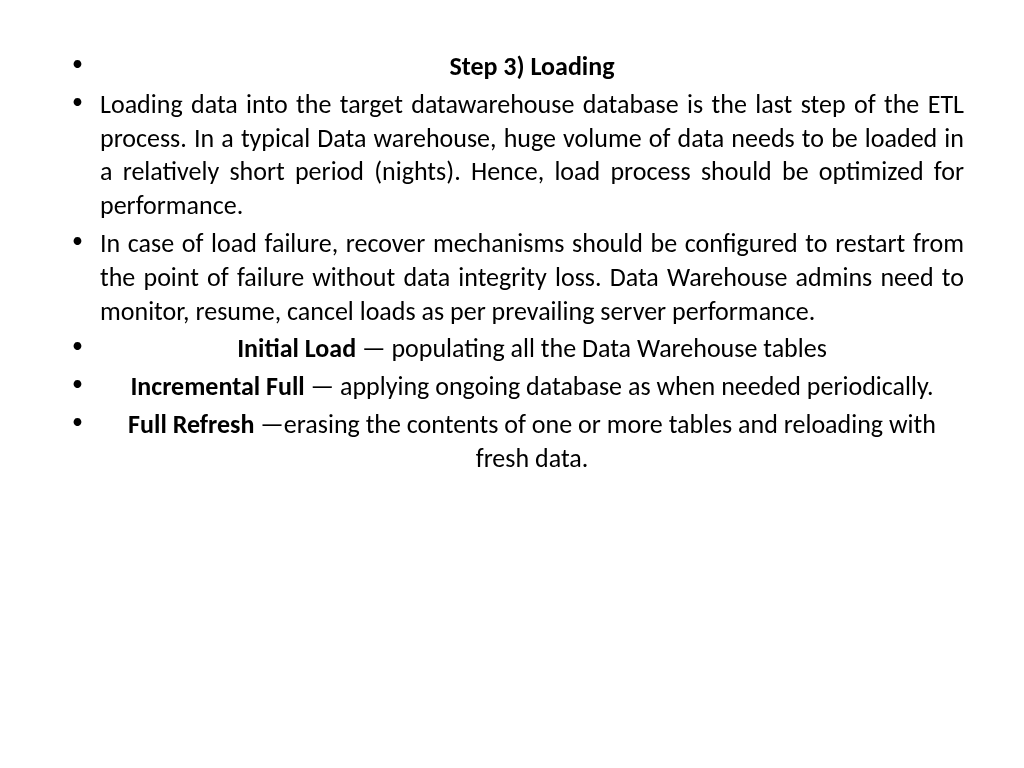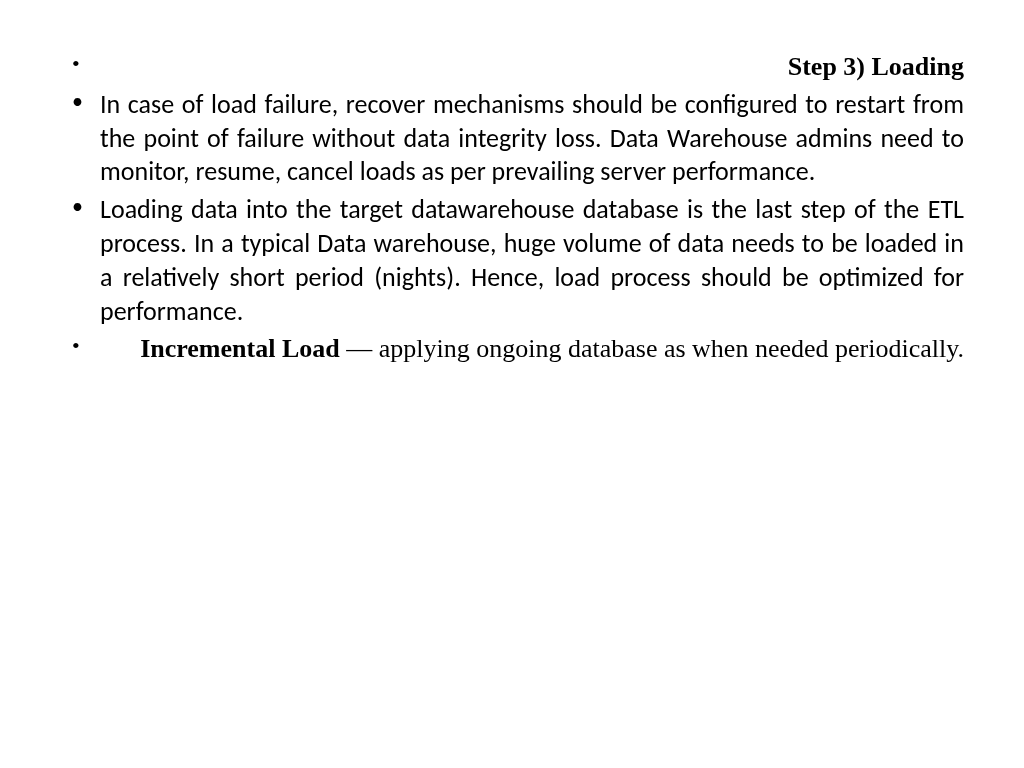--- a/index.html
+++ b/index.html
@@ -32,33 +32,38 @@
       top: 0;
       font-size: 22px;
     }
     .bold {
       font-weight: bold;
     }
     .justify {
       text-align: justify;
     }
     .left {
-      text-align: right;
-      font-family: Liberation Serif, serif;
+      text-align: center;
     }
   </style>
 </head>
 <body>
 
 <ul>
   <li class="left">
     <span class="bold">Step 3) Loading</span><span></span>
   </li>
   <li class="justify">
+    <span class="bold"></span><span>Loading data into the target datawarehouse database is the last step of the ETL process. In a typical Data warehouse, huge volume of data needs to be loaded in a relatively short period (nights). Hence, load process should be optimized for performance.</span>
+  </li>
+  <li class="justify">
     <span class="bold"></span><span>In case of load failure, recover mechanisms should be configured to restart from the point of failure without data integrity loss. Data Warehouse admins need to monitor, resume, cancel loads as per prevailing server performance.</span>
   </li>
-  <li class="justify">
-    <span class="bold"></span><span>Loading data into the target datawarehouse database is the last step of the ETL process. In a typical Data warehouse, huge volume of data needs to be loaded in a relatively short period (nights). Hence, load process should be optimized for performance.</span>
+  <li class="left">
+    <span class="bold">Initial Load</span><span> — populating all the Data Warehouse tables</span>
   </li>
   <li class="left">
-    <span class="bold">Incremental Load</span><span> — applying ongoing database as when needed periodically.</span>
+    <span class="bold">Incremental Full</span><span> — applying ongoing database as when needed periodically.</span>
+  </li>
+  <li class="left">
+    <span class="bold">Full Refresh </span><span> —erasing the contents of one or more tables and reloading with fresh data.</span>
   </li>
 </ul>
 
 </body></html>

